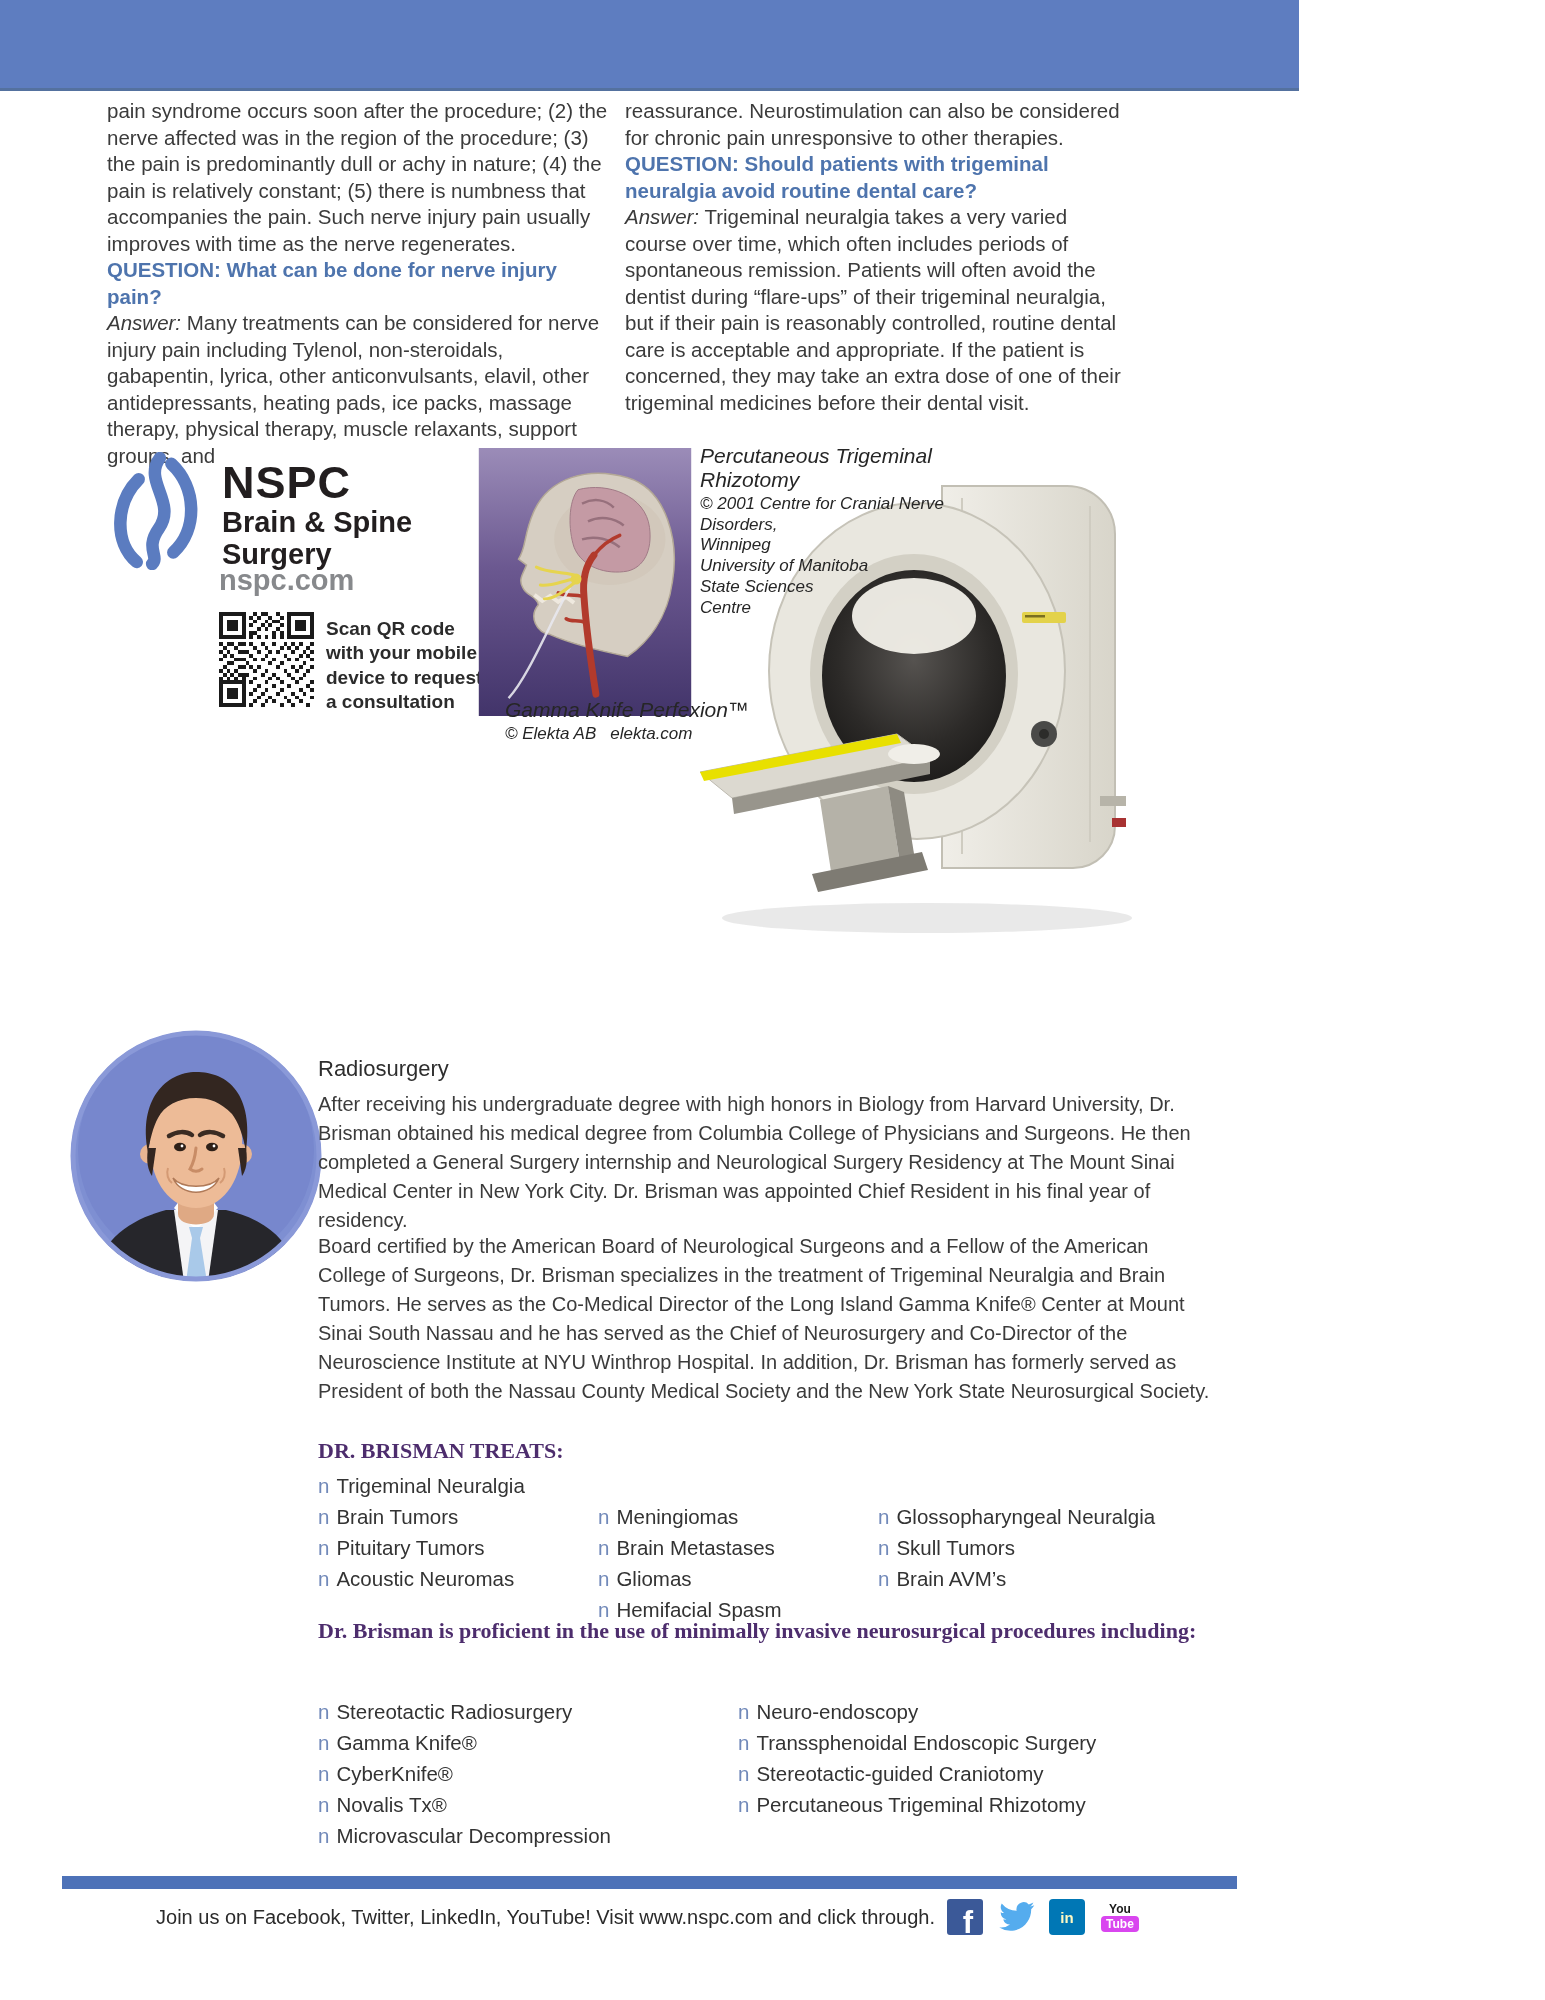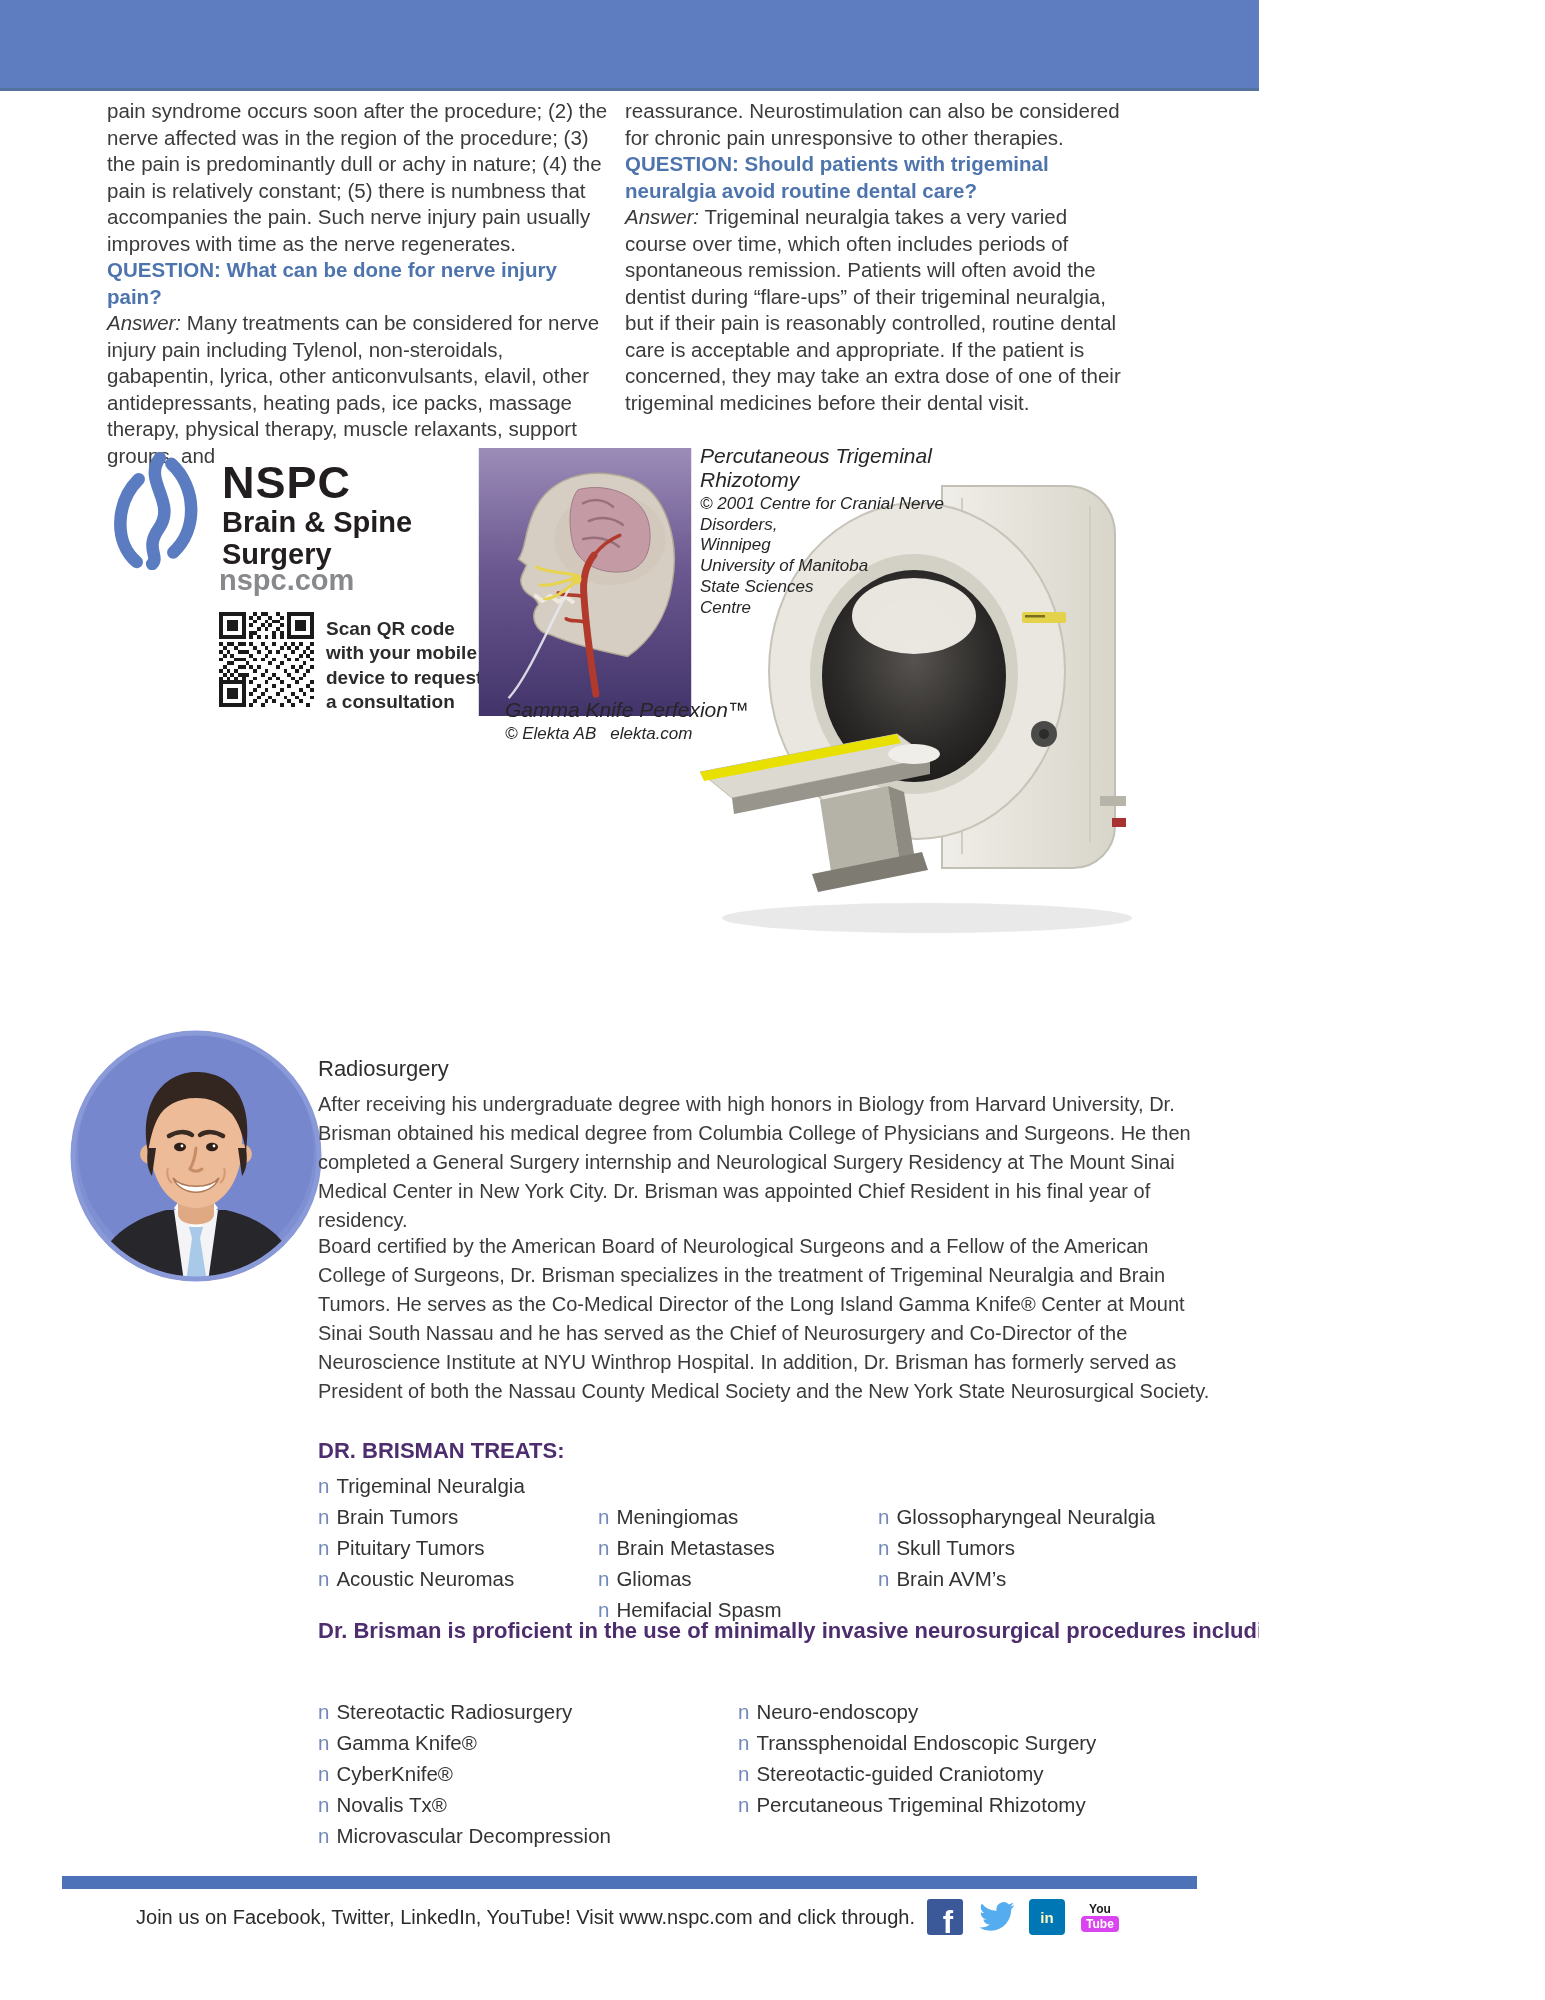--- a/index.html
+++ b/index.html
@@ -1,17 +1,17 @@
 <!DOCTYPE html>
 <html><head>
 <meta charset="utf-8">
 <style>
   html,body{margin:0;padding:0;background:#ffffff;}
   .page{position:relative;width:1259px;height:2000px;background:#ffffff;overflow:hidden;
-        font-family:"Liberation Sans",sans-serif;color:#3b3b3b;}
+        font-family:"Liberation Sans",sans-serif;color:#3b3b3b;padding-left:40px;}
 
   
   #top-bar{position:absolute;left:0;top:0;width:100%;height:88px;background:#5e7dc0;border-bottom:3px solid #54719f;}
 
   
   .qa{position:absolute;top:98px;width:507px;font-size:20.5px;line-height:26.5px;color:#3b3b3b;}
   #qa-left{left:107px;}
   #qa-right{left:625px;}
   .qa p{margin:0;}
   .q{color:#4e74ad;font-weight:bold;}
@@ -39,21 +39,21 @@
 
   
   #photo{position:absolute;left:70px;top:1030px;width:252px;height:252px;}
   #doc-name{position:absolute;left:318px;top:1012px;white-space:nowrap;}
   .doc-name-bold{font-size:31px;font-weight:bold;color:#4b2a66;}
   .doc-degrees{font-size:31px;color:#5d4086;margin-left:9px;}
   #doc-role{position:absolute;left:318px;top:1056px;font-size:22px;color:#2e2e2e;}
   .bio{position:absolute;left:318px;width:897px;font-size:20px;line-height:29px;color:#3b3b3b;}
   #bio1{top:1090px;}
   #bio2{top:1232px;}
-  .sec-heading{position:absolute;left:318px;font-size:22px;font-weight:bold;color:#4d2d6d;}
+  .sec-heading{position:absolute;left:318px;font-size:22px;font-weight:bold;color:#4d2d6d;font-family:Liberation Serif, serif;}
   #treats-heading{top:1438px;}
   #proc-heading{top:1618px;width:1160px;}
 
   .list{position:absolute;}
   #treats-col1{left:318px;top:1470px;}
   #treats-col2{left:598px;top:1501px;}
   #treats-col3{left:878px;top:1501px;}
   #proc-col1{left:318px;top:1696px;}
   #proc-col2{left:738px;top:1696px;}
   .li{font-size:20.5px;line-height:31px;color:#333;white-space:nowrap;}

